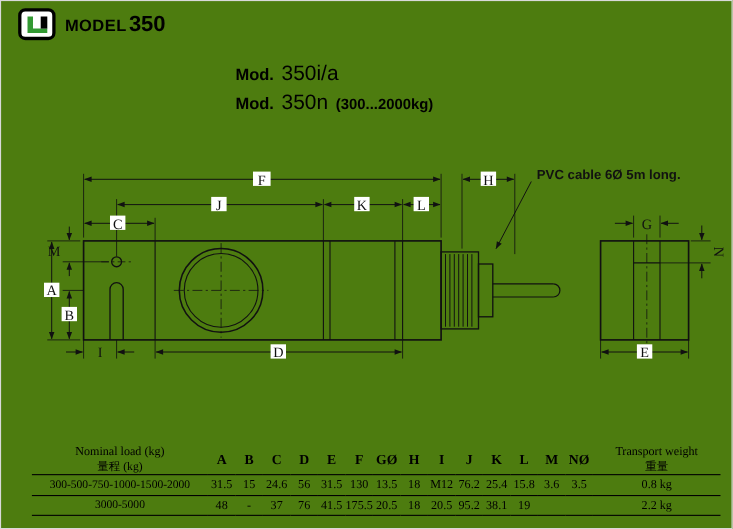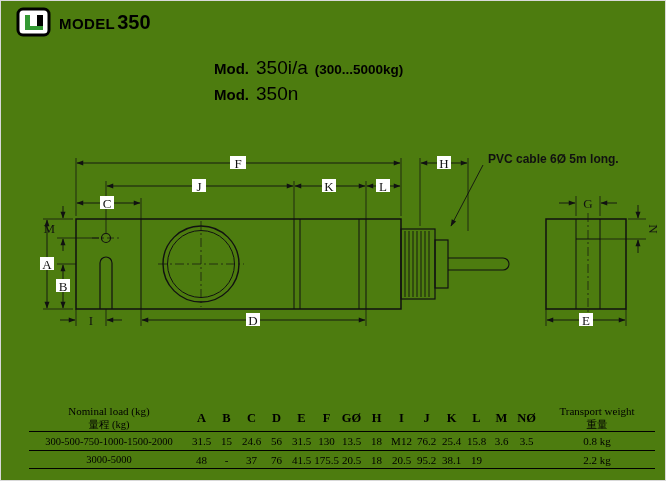--- a/index.html
+++ b/index.html
@@ -48,25 +48,25 @@
     <div class="title">
       <span class="t1">MODEL</span>
       <span class="t2">350</span>
     </div>
   </div>
 
   <div class="models">
     <div class="model-line">
       <span class="mp">Mod.</span>
       <span class="mn">350i/a</span>
-      <span class="mr">(300...5000kg)</span>
     </div>
     <div class="model-line">
       <span class="mp">Mod.</span>
       <span class="mn">350n</span>
+      <span class="mr">(300...2000kg)</span>
     </div>
   </div>
 
   <svg class="drawing" width="666" height="205" viewBox="0 0 666 205">
     <defs>
       <marker id="ah" viewBox="0 0 10 10" refX="9.3" refY="5" markerWidth="9.5" markerHeight="7.5" orient="auto">
         <path d="M0,1.3 L10,5 L0,8.7 z" fill="#111"></path>
       </marker>
     </defs>
 

